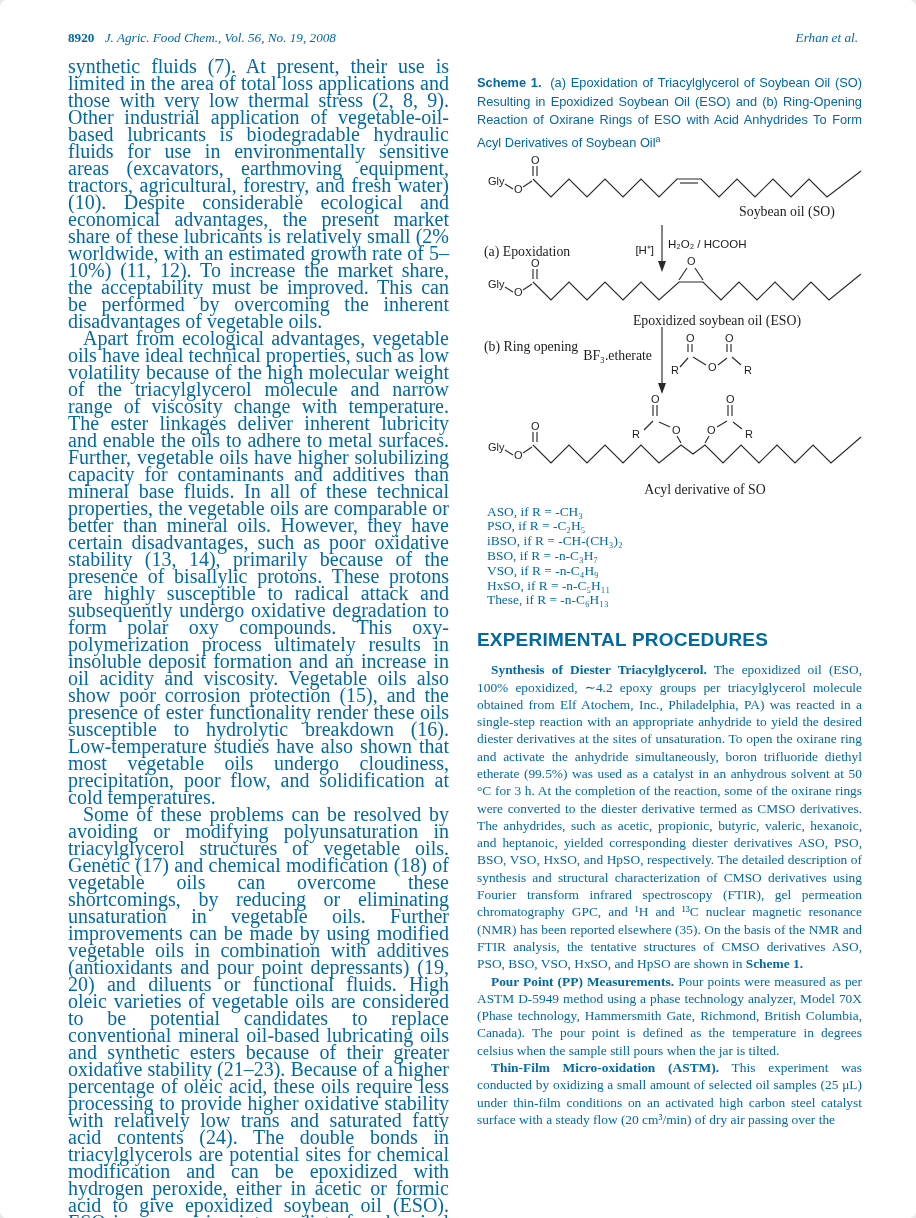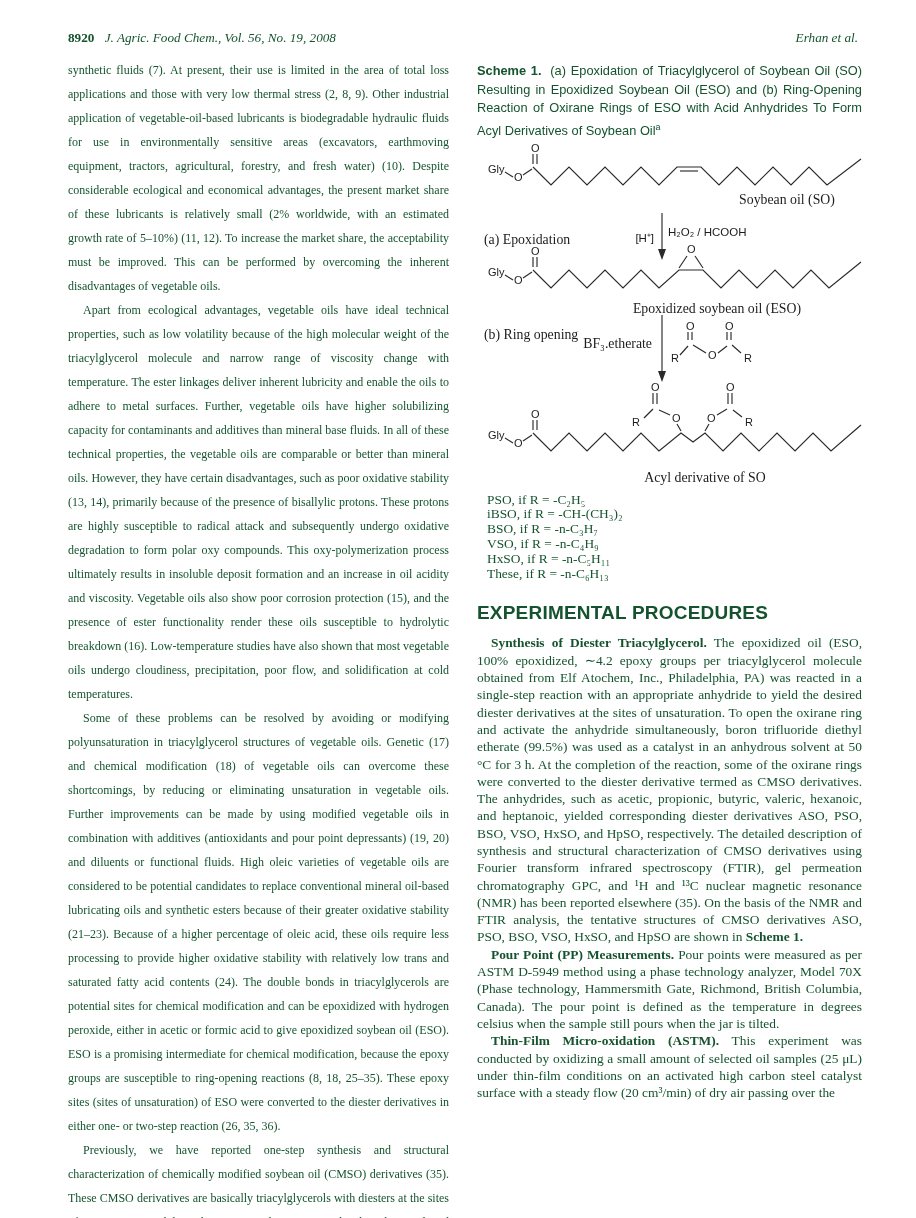--- a/index.html
+++ b/index.html
@@ -1,30 +1,30 @@
 <!DOCTYPE html>
 <html><head>
 <meta charset="utf-8">
 <style>
   html,body{margin:0;padding:0;background:#e8e8e8;}
   .page{position:relative;width:916px;height:1218px;background:#ffffff;margin:0 auto;
-        font-family:"Liberation Serif", serif;color:#14532d;overflow:hidden;}
+        font-family:"Liberation Serif", serif;color:#0369a1;overflow:hidden;border-radius:7px;}
   
   .runhead{position:absolute;top:30px;left:68px;width:790px;display:flex;
            justify-content:space-between;font-size:13.2px;}
   .runhead .pg{font-weight:bold;font-style:normal;margin-right:7px;}
   .runhead .jrn, .runhead .auth{font-style:italic;}
   
   .col-left{position:absolute;left:68px;top:58px;width:381px;}
   .col-right{position:absolute;left:477px;top:62px;width:385px;}
-  .body-par{margin:0;font-size:12px;line-height:24px;text-align:justify;text-indent:15px;}
+  .body-par{margin:0;font-size:20px;line-height:17px;text-align:justify;text-indent:15px;}
   .body-par.first{text-indent:0;}
   
   .scheme-caption{font-family:"Liberation Sans", sans-serif;font-size:12.8px;
-                  line-height:18.6px;text-align:justify;margin:0 0 2px 0;}
+                  line-height:18.6px;text-align:justify;margin:12px 0 2px 0;}
   .scheme-caption .cap-label{font-weight:bold;margin-right:4px;}
   .scheme-caption sup{font-size:9px;}
   
   .scheme-svg{display:block;margin:0;}
   .scheme-svg text{fill:#1c1c1c;}
   .atom{font-family:"Liberation Sans", sans-serif;font-size:11px;}
   .struct-label{font-family:"Liberation Serif", serif;font-size:13.8px;}
   .step-label{font-family:"Liberation Serif", serif;font-size:13.8px;}
   .reagent{font-family:"Liberation Sans", sans-serif;font-size:11.5px;}
   .bond{stroke:#2a2a2a;stroke-width:1.15;fill:none;}
@@ -143,20 +143,21 @@
       <line class="bond" x1="240" y1="272" x2="250" y2="266"></line>
       <line class="bond" x1="251" y1="261" x2="251" y2="250"></line>
       <line class="bond" x1="255" y1="261" x2="255" y2="250"></line>
       <text class="atom" x="249" y="248">O</text>
       <line class="bond" x1="256" y1="267" x2="265" y2="274"></line>
       <text class="atom" x="268" y="283">R</text>
       <text class="struct-label" x="228" y="339" text-anchor="middle">Acyl derivative of SO</text>
     </svg>
 
     <div class="r-list">
+      <div>ASO, if R = -CH₃</div>
       <div>PSO, if R = -C₂H₅</div>
       <div>iBSO, if R = -CH-(CH₃)₂</div>
       <div>BSO, if R = -n-C₃H₇</div>
       <div>VSO, if R = -n-C₄H₉</div>
       <div>HxSO, if R = -n-C₅H₁₁</div>
       <div>These, if R = -n-C₆H₁₃</div>
     </div>
 
 
 

